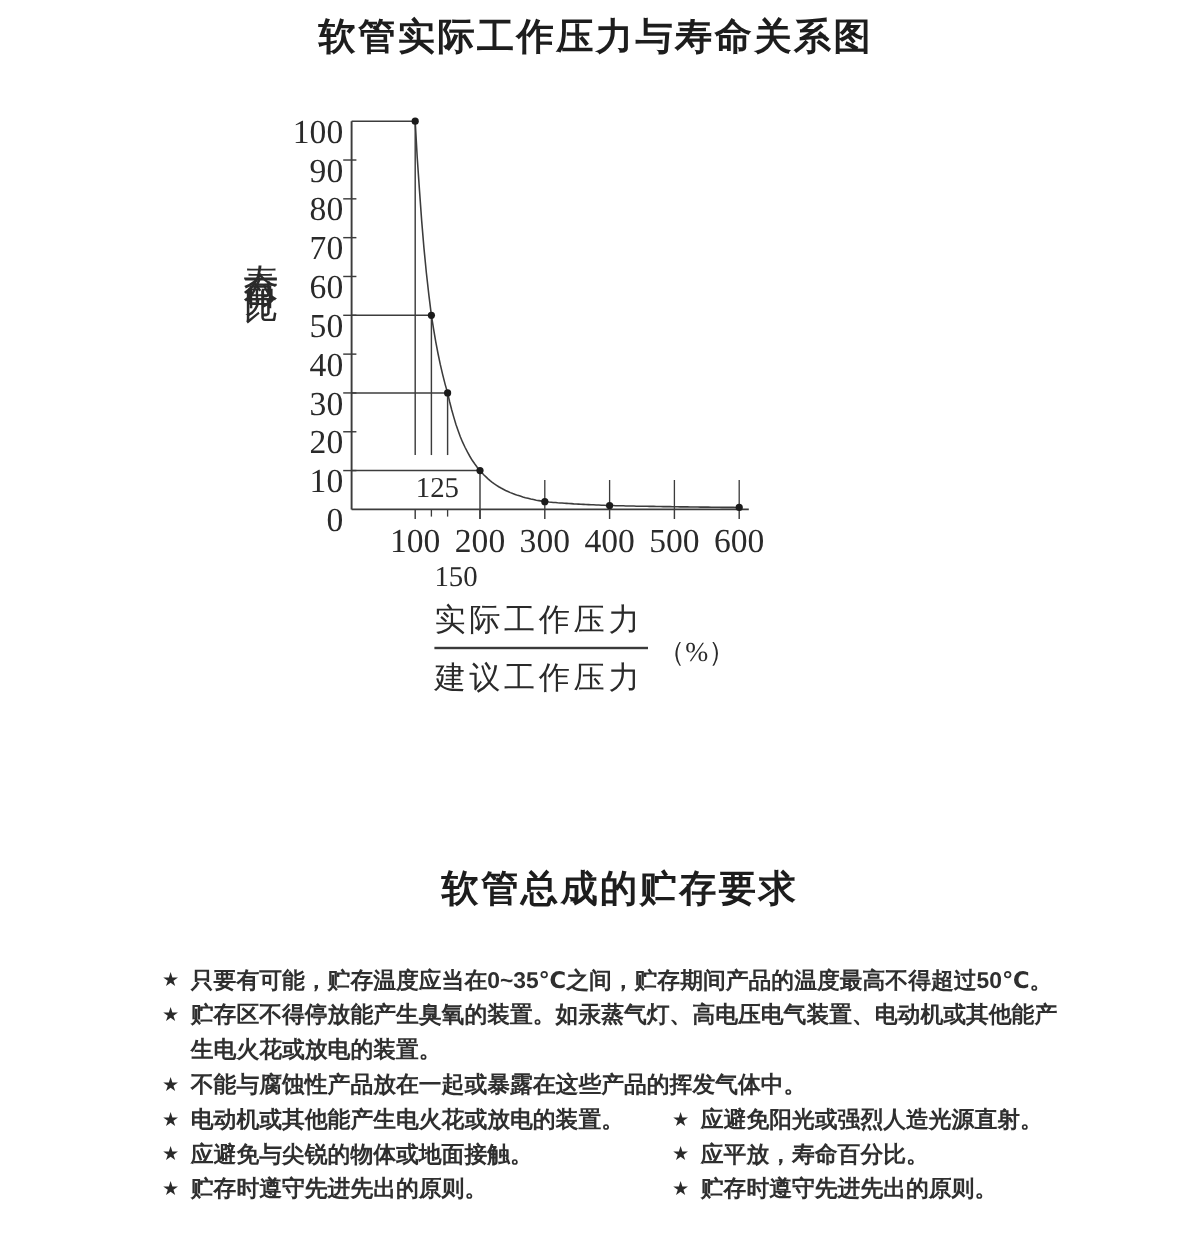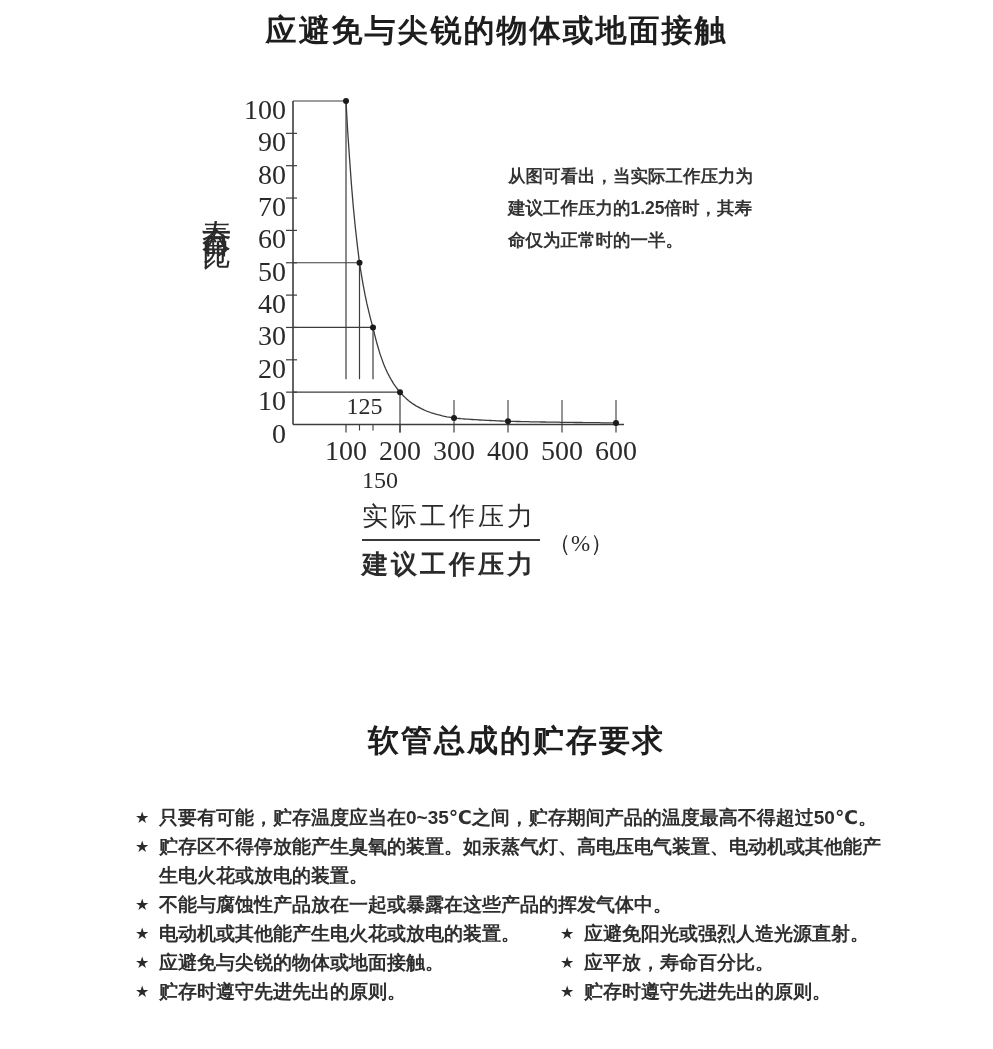--- a/index.html
+++ b/index.html
@@ -22,21 +22,21 @@
     position:absolute;left:508px;top:160px;width:310px;
     font-size:17.5px;font-weight:bold;line-height:32px;color:#333;
     white-space:pre-line;
   }
   .frac{
     position:absolute;left:362px;top:499px;width:178px;text-align:left;
     font-family:"Liberation Serif","DejaVu Serif",serif;font-size:26px;color:#2a2a2a;
     letter-spacing:3px;
   }
   .frac .num{display:block;padding:0 0 5px 0;border-bottom:2px solid #3a3a3a;}
-  .frac .den{display:block;padding:6px 0 0 0;font-weight:bold;}
+  .frac .den{display:block;padding:6px 0 0 0;}
   .frac-unit{
     position:absolute;left:548px;top:528px;
     font-family:"Liberation Serif","DejaVu Serif",serif;font-size:23px;color:#2a2a2a;
   }
   .section-title{
     position:absolute;left:0;top:720px;width:993px;text-align:center;
     font-size:31px;font-weight:900;letter-spacing:2px;color:#1d1d1d;margin-left:20px;
   }
   .storage-list{
     position:absolute;left:135px;top:803px;width:758px;
@@ -47,21 +47,21 @@
   .b-text{flex:1;}
   .b-cols{display:flex;}
   .b-col-left{flex:0 0 425px;display:flex;}
   .b-col-right{flex:1;display:flex;}
 </style>
 </head>
 <body>
 
 <div id="page">
 
-  <div class="main-title">应避免与尖锐的物体或地面接触</div>
+  <div class="main-title">软管实际工作压力与寿命关系图</div>
 
   <svg id="chart-svg" viewBox="0 0 993 1049" aria-hidden="true">
       <line x1="293" y1="101" x2="346" y2="101" stroke="#3c3c3c" stroke-width="1.2"></line>
       <line x1="346" y1="101" x2="346" y2="379.21" stroke="#3c3c3c" stroke-width="1.2"></line>
       <line x1="293" y1="262.75" x2="359.5" y2="262.75" stroke="#3c3c3c" stroke-width="1.2"></line>
       <line x1="359.5" y1="262.75" x2="359.5" y2="379.21" stroke="#3c3c3c" stroke-width="1.2"></line>
       <line x1="293" y1="327.45" x2="373" y2="327.45" stroke="#3c3c3c" stroke-width="1.2"></line>
       <line x1="373" y1="327.45" x2="373" y2="379.21" stroke="#3c3c3c" stroke-width="1.2"></line>
       <line x1="293" y1="392.15" x2="400" y2="392.15" stroke="#3c3c3c" stroke-width="1.2"></line>
       <line x1="400" y1="392.15" x2="400" y2="432.5" stroke="#3c3c3c" stroke-width="1.2"></line>
@@ -112,23 +112,20 @@
       <circle cx="359.5" cy="262.75" r="3" fill="#1b1b1b"></circle>
       <circle cx="373" cy="327.45" r="3" fill="#1b1b1b"></circle>
       <circle cx="400" cy="392.15" r="3" fill="#1b1b1b"></circle>
       <circle cx="454" cy="418.03" r="3" fill="#1b1b1b"></circle>
       <circle cx="508" cy="421.265" r="3" fill="#1b1b1b"></circle>
       <circle cx="616" cy="422.8825" r="3" fill="#1b1b1b"></circle>
     </svg>
 
   <div class="y-axis-label">寿命百分比</div>
 
-  <div class="chart-note">从图可看出，当实际工作压力为
-建议工作压力的1.25倍时，其寿
-命仅为正常时的一半。</div>
 
   <div class="frac">
     <span class="num">实际工作压力</span>
     <span class="den">建议工作压力</span>
   </div>
   <div class="frac-unit">（%）</div>
 
   <div class="section-title">软管总成的贮存要求</div>
 
   <div class="storage-list" id="storage-list">

